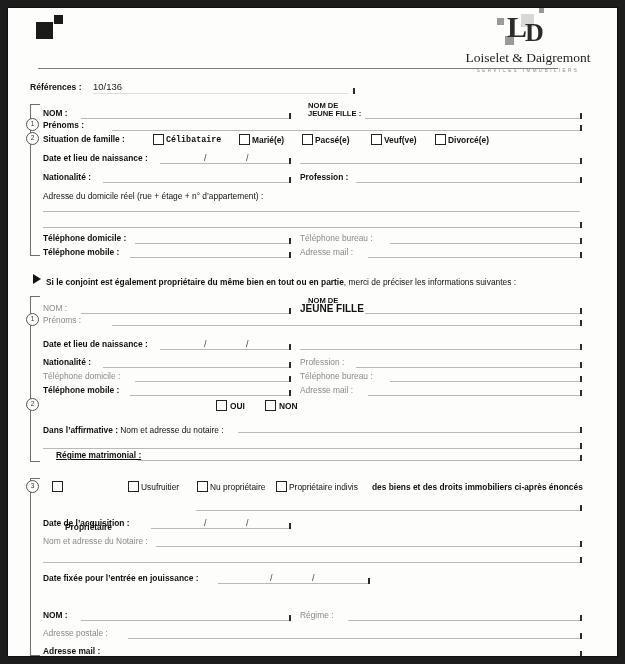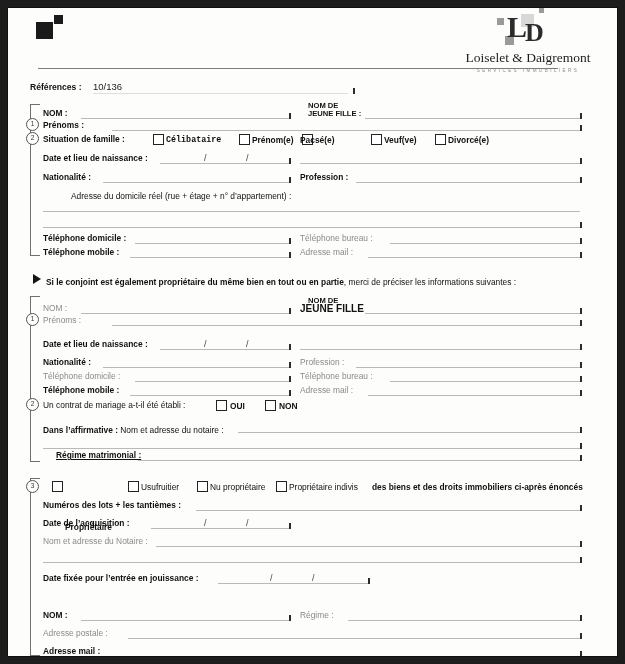--- a/index.html
+++ b/index.html
@@ -105,44 +105,44 @@
   <div class="tick" style="left:572px;top:105px;"></div>
 
   <div class="row lbl b" style="left:35px;top:111px;">Prénoms        :</div>
   <div class="line" style="left:104px;top:122px;width:468px;"></div>
   <div class="tick" style="left:572px;top:117px;"></div>
 
   <div class="row lbl b" style="left:35px;top:125px;">Situation de famille :</div>
   <div class="cb" style="left:145px;top:126px;"></div>
   <div class="row lbl b" style="left:158px;top:126px;font-family:Liberation Mono, monospace;">Célibataire</div>
   <div class="cb" style="left:231px;top:126px;"></div>
-  <div class="row lbl b" style="left:244px;top:126px;">Prénom(e)</div>
+  <div class="row lbl b" style="left:244px;top:126px;">Marié(e)</div>
   <div class="cb" style="left:294px;top:126px;"></div>
-  <div class="row lbl b" style="left:292px;top:126px;">Pacsé(e)</div>
+  <div class="row lbl b" style="left:307px;top:126px;">Pacsé(e)</div>
   <div class="cb" style="left:363px;top:126px;"></div>
   <div class="row lbl b" style="left:376px;top:126px;">Veuf(ve)</div>
   <div class="cb" style="left:427px;top:126px;"></div>
   <div class="row lbl b" style="left:440px;top:126px;">Divorcé(e)</div>
 
   <div class="row lbl b" style="left:35px;top:144px;">Date et lieu de naissance :</div>
   <div class="line" style="left:152px;top:155px;width:129px;"></div>
   <div class="slash" style="left:196px;top:145px;">/</div>
   <div class="slash" style="left:238px;top:145px;">/</div>
   <div class="tick" style="left:281px;top:150px;"></div>
   <div class="line" style="left:292px;top:155px;width:280px;"></div>
   <div class="tick" style="left:572px;top:150px;"></div>
 
   <div class="row lbl b" style="left:35px;top:163px;">Nationalité :</div>
   <div class="line" style="left:95px;top:174px;width:186px;"></div>
   <div class="tick" style="left:281px;top:169px;"></div>
   <div class="row lbl b" style="left:292px;top:163px;">Profession :</div>
   <div class="line" style="left:348px;top:174px;width:224px;"></div>
   <div class="tick" style="left:572px;top:169px;"></div>
 
-  <div class="row lbl" style="left:35px;top:182px;margin-left:28px;">Adresse du domicile réel (rue + étage + n° d’appartement) :</div>
+  <div class="row lbl" style="left:35px;top:182px;">Adresse du domicile réel (rue + étage + n° d’appartement) :</div>
   <div class="line" style="left:35px;top:203px;width:537px;"></div>
   <div class="line" style="left:35px;top:219px;width:537px;"></div>
   <div class="tick" style="left:572px;top:214px;"></div>
 
   <div class="row lbl b" style="left:35px;top:224px;">Téléphone domicile :</div>
   <div class="line" style="left:127px;top:235px;width:154px;"></div>
   <div class="tick" style="left:281px;top:230px;"></div>
   <div class="row lbl g" style="left:292px;top:224px;">Téléphone bureau :</div>
   <div class="line" style="left:382px;top:235px;width:190px;"></div>
   <div class="tick" style="left:572px;top:230px;"></div>
@@ -197,21 +197,20 @@
   <div class="line" style="left:382px;top:373px;width:190px;"></div>
   <div class="tick" style="left:572px;top:368px;"></div>
 
   <div class="row lbl b" style="left:35px;top:376px;">Téléphone mobile :</div>
   <div class="line" style="left:122px;top:387px;width:159px;"></div>
   <div class="tick" style="left:281px;top:382px;"></div>
   <div class="row lbl g" style="left:292px;top:376px;">Adresse mail :</div>
   <div class="line" style="left:360px;top:387px;width:212px;"></div>
   <div class="tick" style="left:572px;top:382px;"></div>
 
-  <div class="row lbl" style="left:35px;top:391px;">Un contrat de mariage a-t-il été établi :</div>
   <div class="cb" style="left:208px;top:392px;"></div>
   <div class="row lbl b" style="left:222px;top:392px;">OUI</div>
   <div class="cb" style="left:257px;top:392px;"></div>
   <div class="row lbl b" style="left:271px;top:392px;">NON</div>
 
   <div class="row" style="left:35px;top:413px;"><span class="lbl b">Dans l’affirmative :</span><span class="lbl">&nbsp;</span><span class="lbl">Nom et adresse du notaire :</span></div>
   <div class="line" style="left:230px;top:424px;width:342px;"></div>
   <div class="tick" style="left:572px;top:419px;"></div>
   <div class="line" style="left:35px;top:440px;width:537px;"></div>
   <div class="tick" style="left:572px;top:435px;"></div>
@@ -226,21 +225,20 @@
   <div class="cb" style="left:44px;top:473px;"></div>
   <div class="row lbl b" style="left:57px;top:473px;margin-top:40px;">Propriétaire</div>
   <div class="cb" style="left:120px;top:473px;"></div>
   <div class="row lbl" style="left:133px;top:473px;">Usufruitier</div>
   <div class="cb" style="left:189px;top:473px;"></div>
   <div class="row lbl" style="left:202px;top:473px;">Nu propriétaire</div>
   <div class="cb" style="left:268px;top:473px;"></div>
   <div class="row lbl" style="left:281px;top:473px;">Propriétaire indivis</div>
   <div class="row lbl b" style="left:364px;top:473px;">des biens et des droits immobiliers ci-après énoncés</div>
 
-  <div class="row lbl b" style="left:35px;top:491px;">Numéros des lots + les tantièmes :</div>
   <div class="line" style="left:188px;top:502px;width:384px;"></div>
   <div class="tick" style="left:572px;top:497px;"></div>
 
   <div class="row lbl b" style="left:35px;top:509px;">Date de l’acquisition :</div>
   <div class="line" style="left:143px;top:520px;width:138px;"></div>
   <div class="slash" style="left:196px;top:510px;">/</div>
   <div class="slash" style="left:238px;top:510px;">/</div>
   <div class="tick" style="left:281px;top:515px;"></div>
 
   <div class="row lbl g" style="left:35px;top:527px;">Nom et adresse du Notaire :</div>

